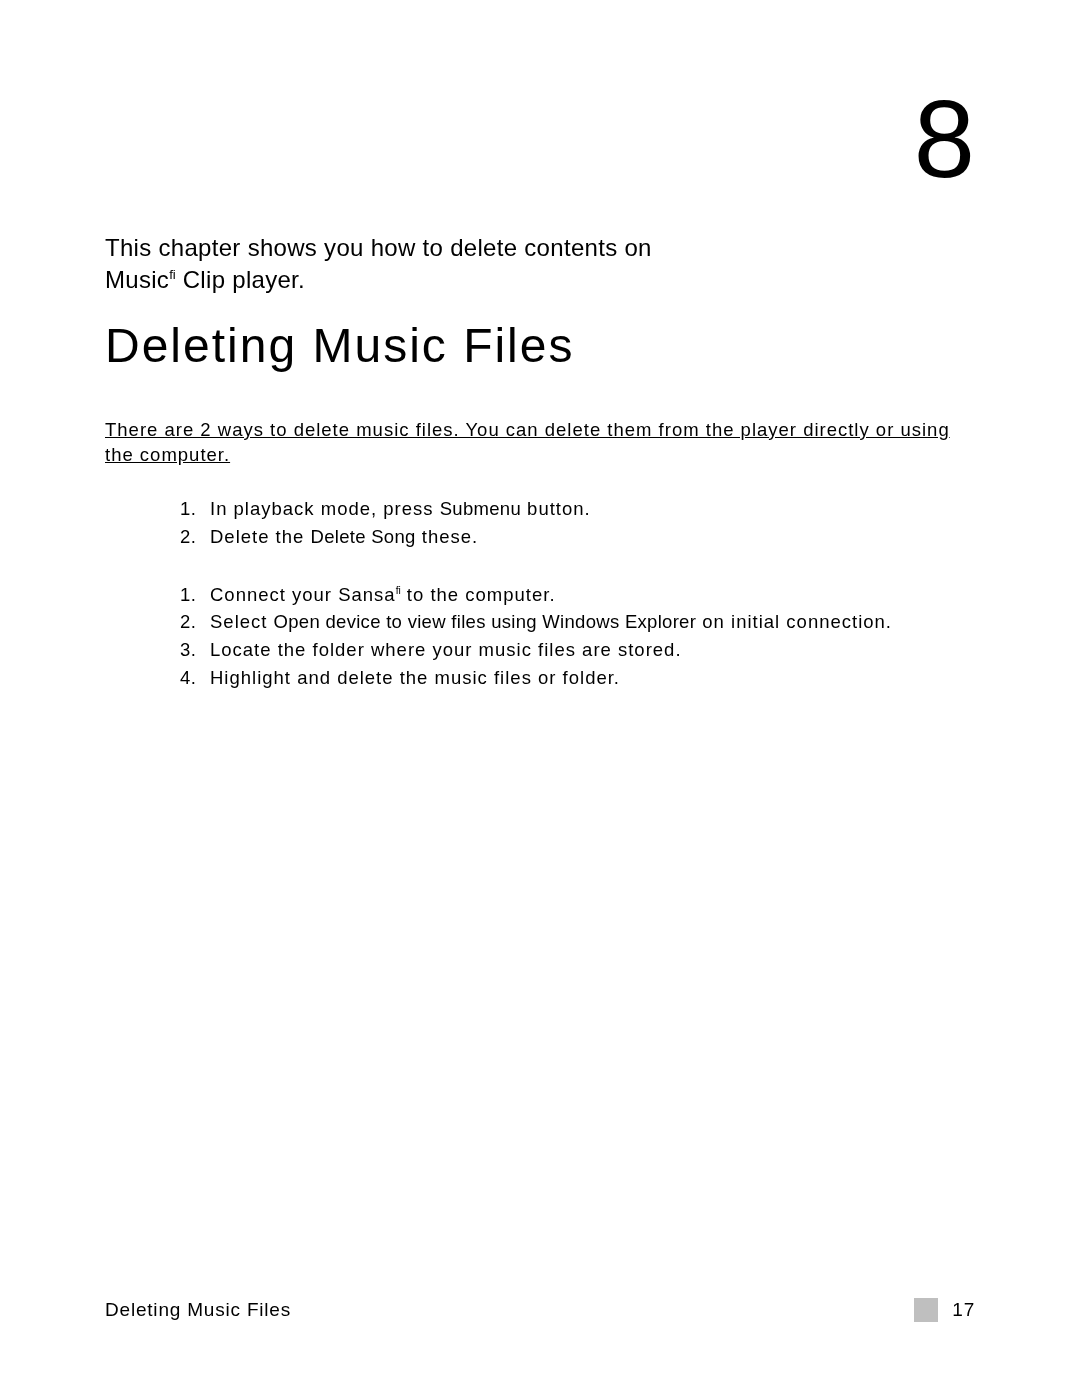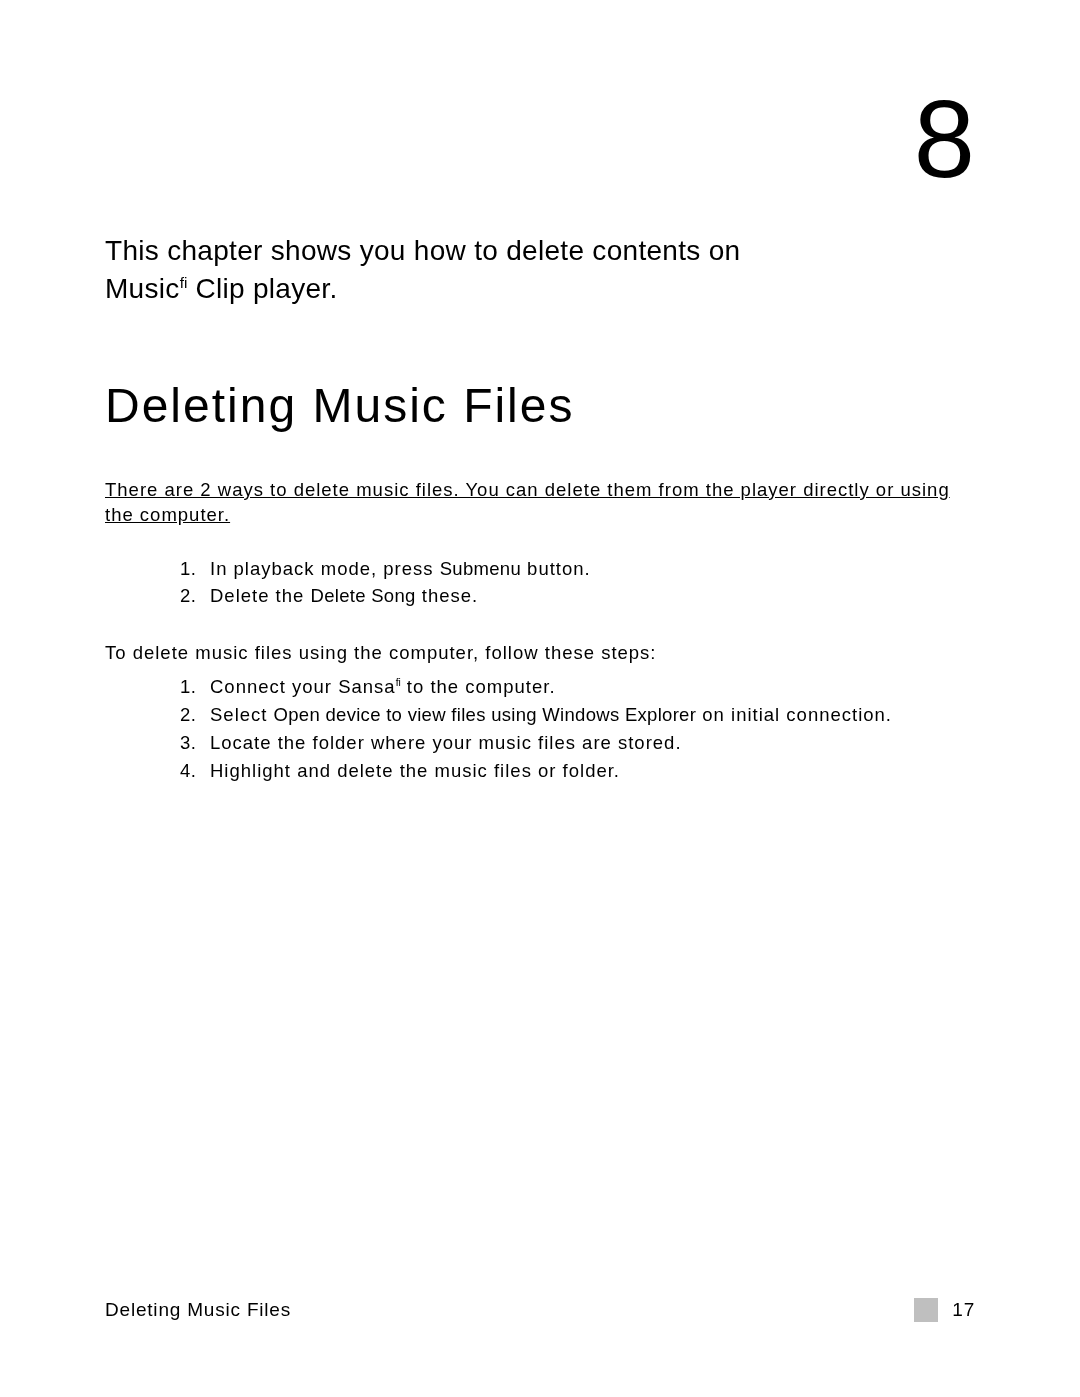--- a/index.html
+++ b/index.html
@@ -20,23 +20,23 @@
       padding: 75px 105px 0 105px;
     }
     .chapter-number {
       font-size: 110px;
       font-weight: 400;
       text-align: right;
       margin-bottom: 30px;
       letter-spacing: 0;
     }
     .chapter-intro {
-      font-size: 28px;
+      font-size: 24px;
       line-height: 1.35;
-      margin-bottom: 70px;
+      margin-bottom: 21px;
       letter-spacing: 0.3px;
     }
     .tm-sup {
       font-size: 0.55em;
       vertical-align: super;
       letter-spacing: 0;
     }
     .chapter-title {
       font-size: 48px;
       font-weight: 400;
@@ -126,21 +126,20 @@
       <li>
         <span class="step-num">1.</span>
         <span class="step-content"><span>In playback mode, press </span><span class="emph">Submenu</span><span> button.</span></span>
       </li>
       <li>
         <span class="step-num">2.</span>
         <span class="step-content"><span>Delete the </span><span class="emph">Delete Song</span><span> these.</span></span>
       </li>
     </ol>
 
-  <p class="body-text-steps">To delete music files using the computer, follow these steps:</p>
 
   <ol class="steps-list">
       <li>
         <span class="step-num">1.</span>
         <span class="step-content"><span>Connect your Sansa</span><span class="tm-sup-small">fi</span><span> to the computer.</span></span>
       </li>
       <li>
         <span class="step-num">2.</span>
         <span class="step-content"><span>Select </span><span class="emph">Open device to view files using Windows Explorer</span><span> on initial connection.</span></span>
       </li>

